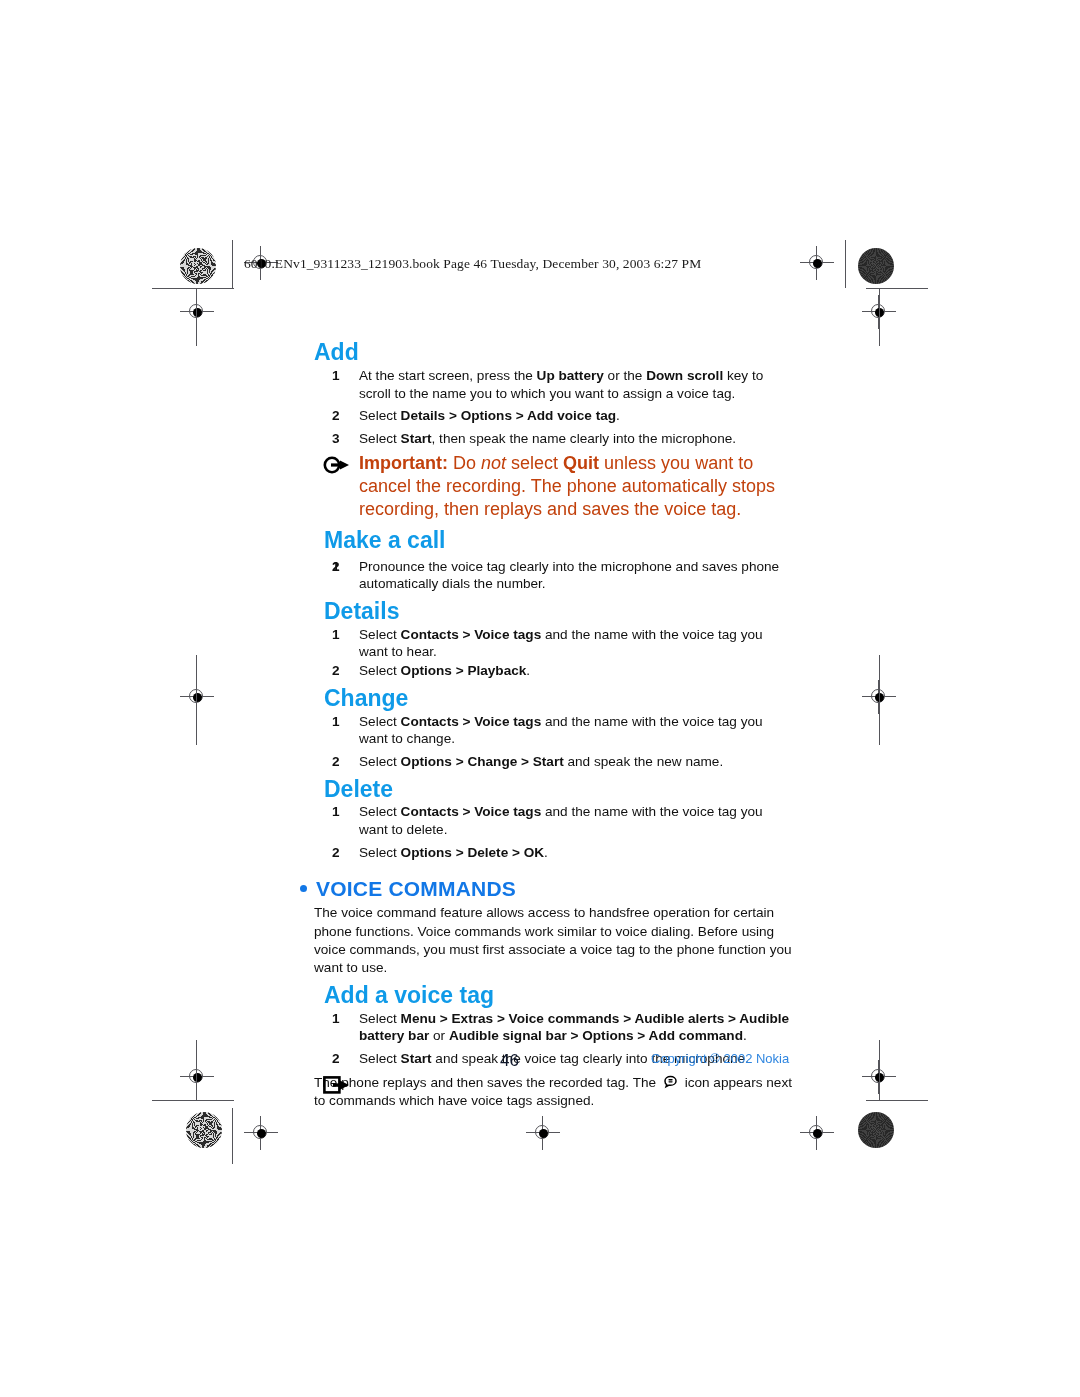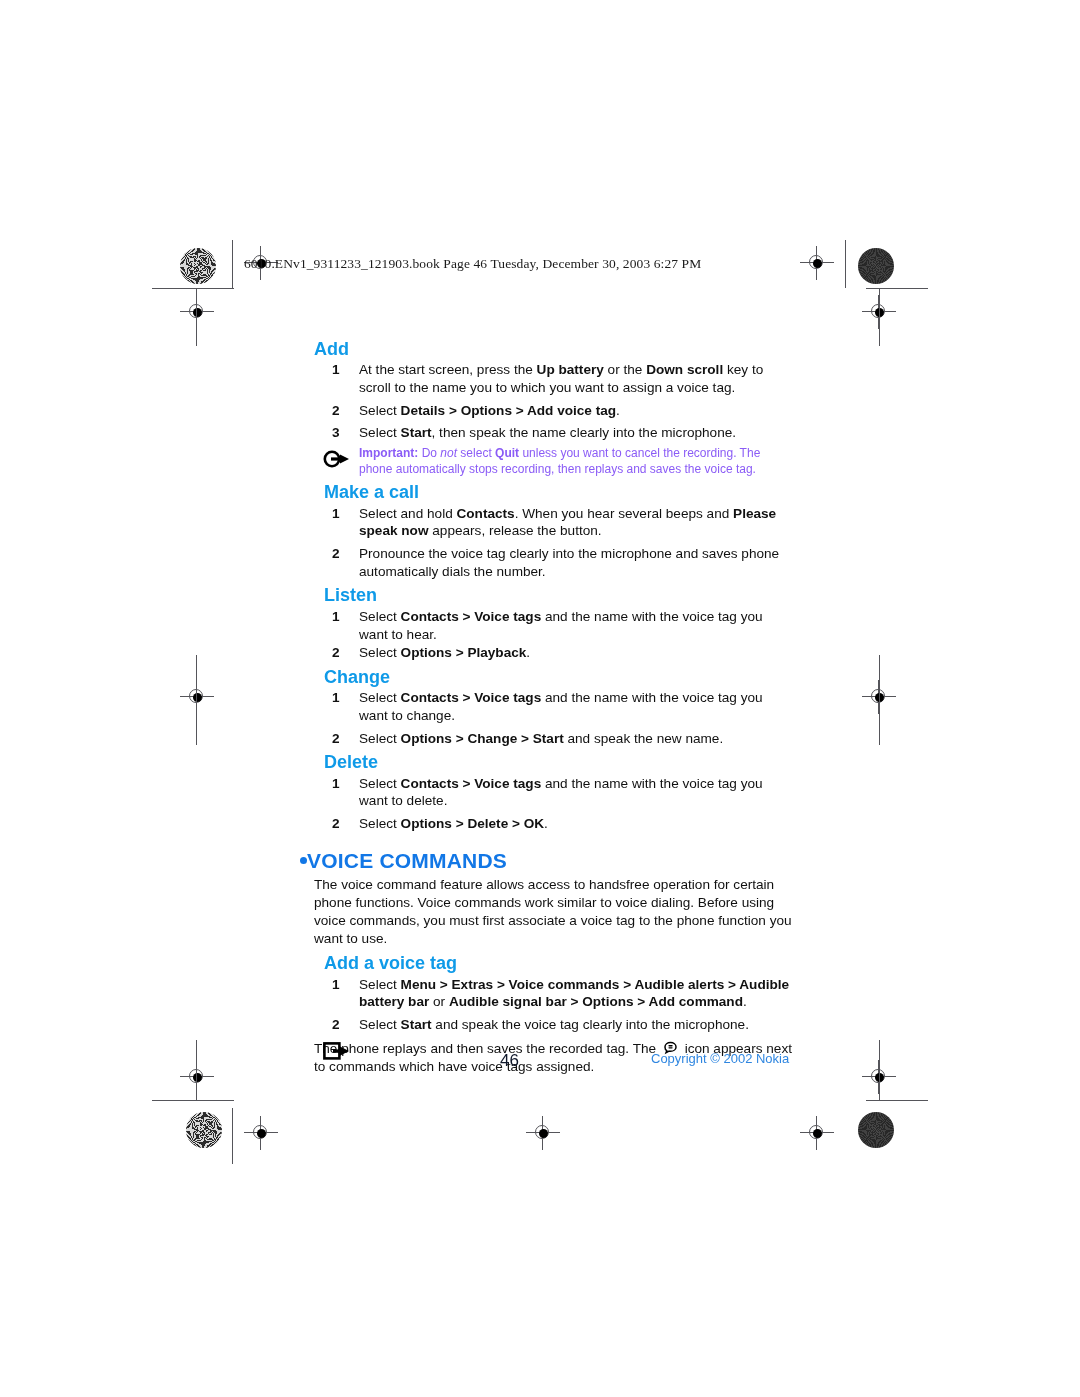--- a/index.html
+++ b/index.html
@@ -86,38 +86,39 @@
 
   
   .content {
     position: absolute;
     left: 300px;
     top: 340px;
     width: 495px;
   }
 
   h2.sect {
-    font-size: 18px;
+    font-size: 23px;
     font-weight: bold;
     color: #0f9ae8;
     margin: 0 0 2px 14px;
     letter-spacing: 0px;
     line-height: 1.08;
   }
   h2.sect.tight { margin-top: 6px; margin-left: 24px; }
 
   h1.chapter {
     font-size: 21px;
     font-weight: bold;
     color: #1277e6;
     margin: 16px 0 4px 0;
     letter-spacing: .2px;
     line-height: 1.1;
     display: flex;
     align-items: center;
+    gap: 9px;
   }
   h1.chapter .bullet {
     width: 7px;
     height: 7px;
     background: #1277e6;
     border-radius: 50%;
     flex: 0 0 auto;
   }
 
   ol.steps {
@@ -146,23 +147,23 @@
     margin: 0 0 2px 14px;
     font-size: 13.6px;
     line-height: 1.33;
     color: #111;
   }
 
   .note-block {
     position: relative;
     margin: 4px 0 6px 14px;
     padding-left: 45px;
-    font-size: 12px;
+    font-size: 18px;
     line-height: 1.30;
-    color: #8b5cf6;
+    color: #c2410c;
   }
   .note-block .note-icon {
     position: absolute;
     left: 8px;
     top: 2px;
     width: 30px;
     height: 22px;
   }
 
   b { font-weight: bold; }
@@ -316,29 +317,28 @@
         <polygon points="18,6.6 27,11 18,15.4" fill="#000"></polygon>
       </svg>
     </span>
     <span><b>Important:</b> Do <i>not</i> select <b>Quit</b> unless you want to cancel the recording. The phone automatically stops recording, then replays and saves the voice tag.</span>
   </div>
 
   <h2 class="sect tight">Make a call</h2>
   <ol class="steps">
     <li>
       <span class="num">1</span>
-      <span>Select and hold <b>Contacts</b>. When you hear several beeps and <b>Please speak now</b> appears, release the button.</span>
     </li>
     <li>
       <span class="num">2</span>
       <span>Pronounce the voice tag clearly into the microphone and saves phone automatically dials the number.</span>
     </li>
   </ol>
 
-  <h2 class="sect tight">Listen</h2>
+  <h2 class="sect tight">Details</h2>
   <ol class="steps">
     <li class="noGap">
       <span class="num">1</span>
       <span>Select <b>Contacts &gt; Voice tags</b> and the name with the voice tag you want to hear.</span>
     </li>
     <li>
       <span class="num">2</span>
       <span>Select <b>Options &gt; Playback</b>.</span>
     </li>
   </ol>

